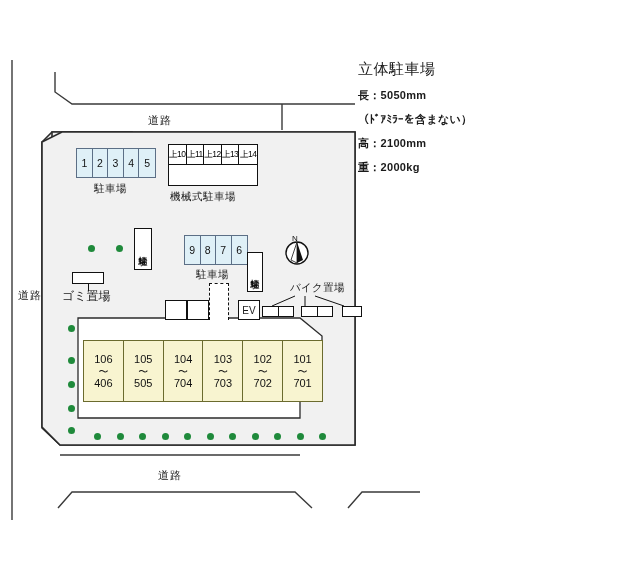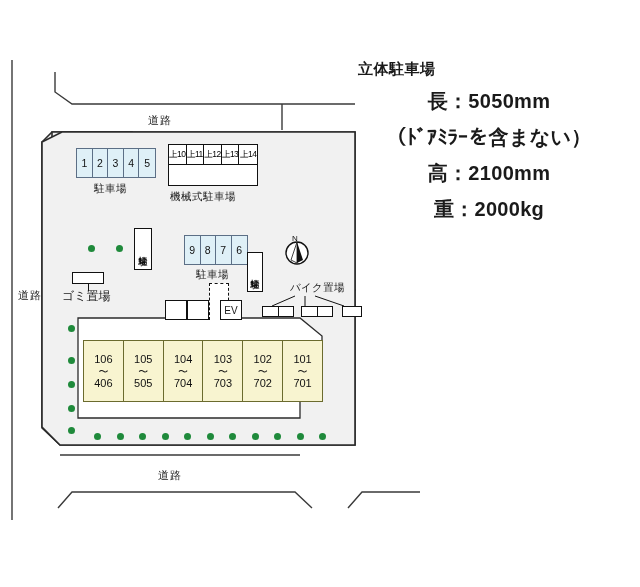--- a/index.html
+++ b/index.html
@@ -23,33 +23,32 @@
   }
   .abs { position: absolute; }
 
   
   #spec-block {
     left: 358px;
     top: 60px;
     width: 262px;
   }
   #spec-block .spec-title {
-    font-weight: bold;
+    font-weight: normal;
     font-size: 15px;
     letter-spacing: 0.5px;
     margin-bottom: 9px;
     white-space: nowrap;
   }
   #spec-block .spec-line {
     font-weight: bold;
-    font-size: 20px;
+    font-size: 11px;
     letter-spacing: 0.3px;
     margin-bottom: 9px;
     white-space: nowrap;
-    text-align: center;
   }
 
   
   .road-label {
     font-size: 11px;
     letter-spacing: 1px;
     color: #222;
     white-space: nowrap;
   }
   #road-top   { left: 148px; top: 113px; }
@@ -153,21 +152,21 @@
   }
   #gomi-stem {
     left: 88px; top: 284px;
     width: 1px; height: 7px;
     background: #111;
   }
   #gomi-label { left: 62px; top: 288px; font-size: 12px; letter-spacing: 0px; white-space: nowrap; }
 
   
   #ev-box {
-    left: 220px; top: 300px;
+    left: 238px; top: 300px;
     width: 22px; height: 20px;
     border: 1px solid #111;
     background: #fff;
     box-sizing: border-box;
     display: flex; align-items: center; justify-content: center;
     font-size: 10px;
     font-weight: 500;
   }
 
   

